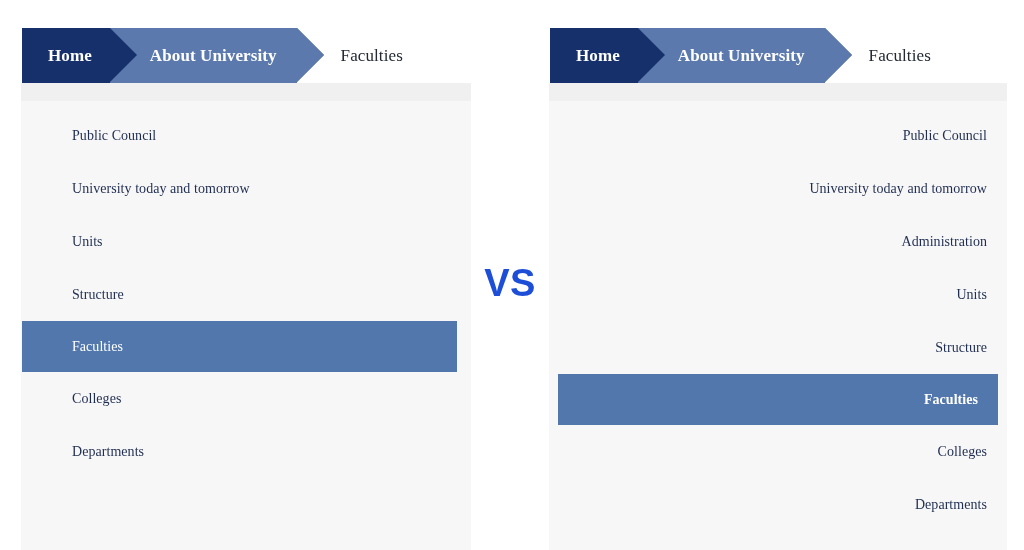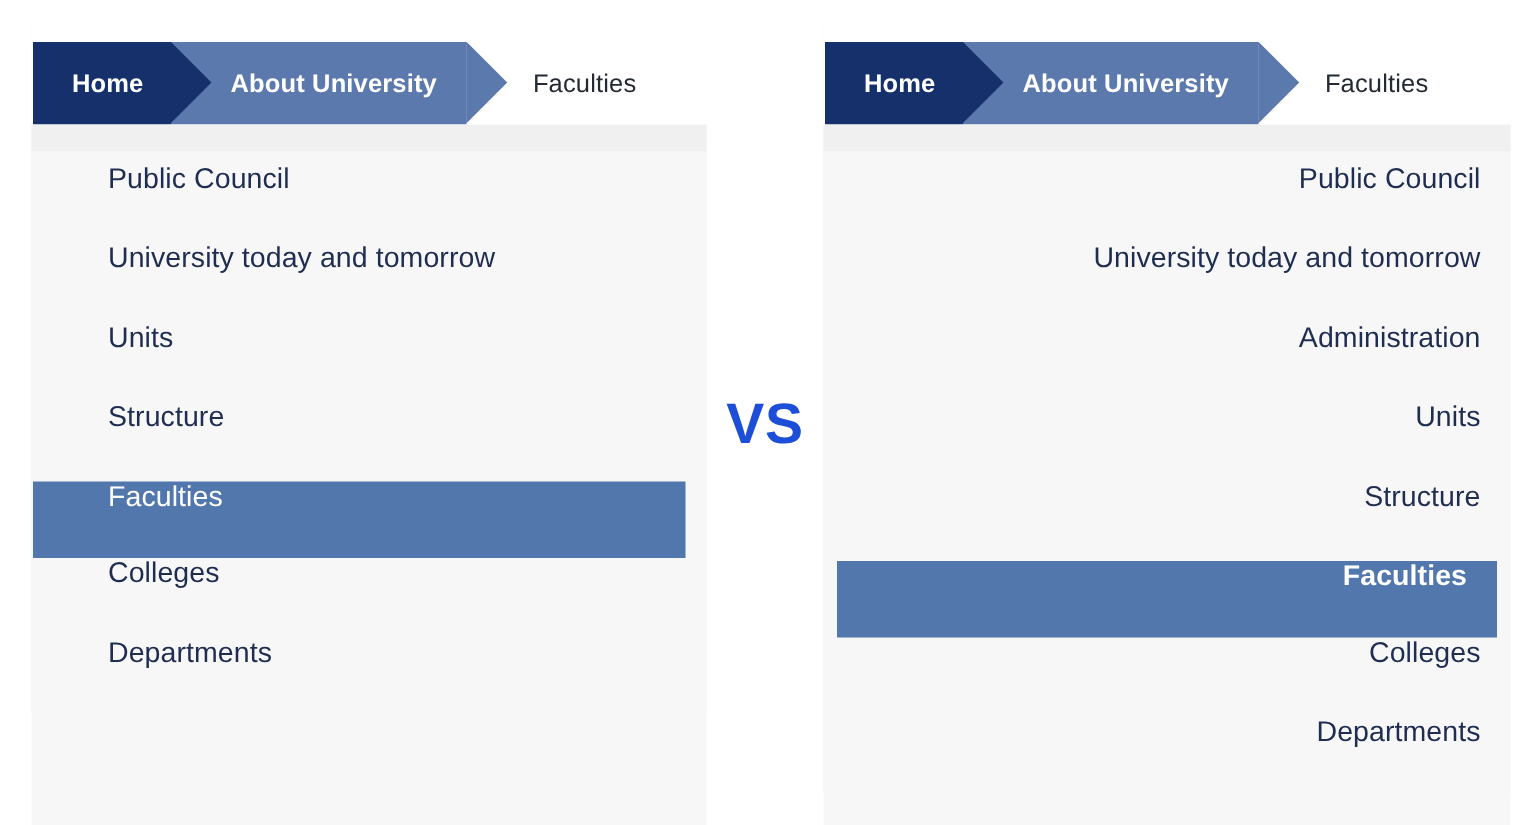--- a/index.html
+++ b/index.html
@@ -22,20 +22,21 @@
     background: #ffffff;
   }
 
   
   .panel {
     position: absolute;
     top: 15px;
     height: 535px;
     background: #f7f7f8;
     box-sizing: border-box;
+    font-family: Liberation Serif, serif;
   }
   .panel.left  { left: 21px;  width: 450px; }
   .panel.right { left: 549px; width: 458px; }
 
   
   .crumb-bar {
     position: relative;
     height: 68px;
     background: #ffffff;
     padding-top: 13px;
@@ -124,23 +125,23 @@
   
   .nav-list {
     position: relative;
     background: #f7f7f8;
     padding-top: 8px;
   }
   .nav-item {
     position: relative;
     height: 53px;
     display: flex;
-    align-items: flex-start;
-    box-sizing: border-box;
-    font-size: 19px;
+    align-items: center;
+    box-sizing: border-box;
+    font-size: 14px;
     color: #1f2d50;
     font-weight: 400;
     letter-spacing: 0.05px;
     white-space: nowrap;
   }
   .panel.left .nav-item  { justify-content: flex-start; padding-left: 51px;  padding-right: 14px; }
   .panel.right .nav-item { justify-content: flex-end;   padding-right: 20px; padding-left: 14px; }
 
   .nav-item.active {
     background: #5177ad;

